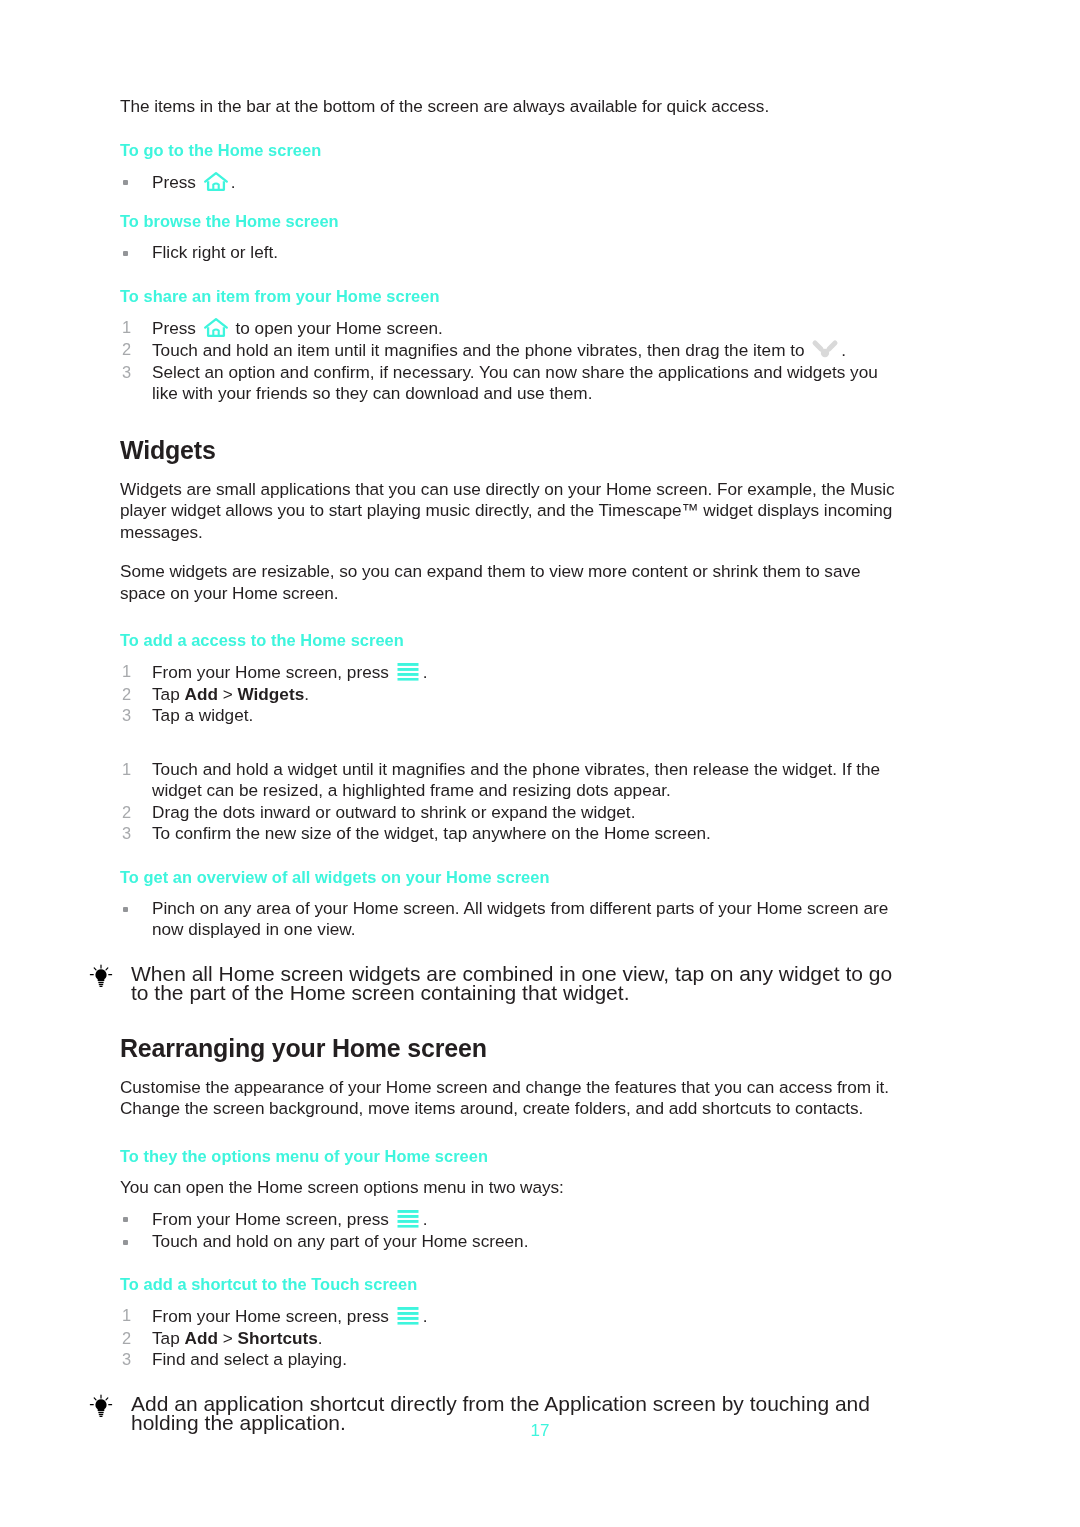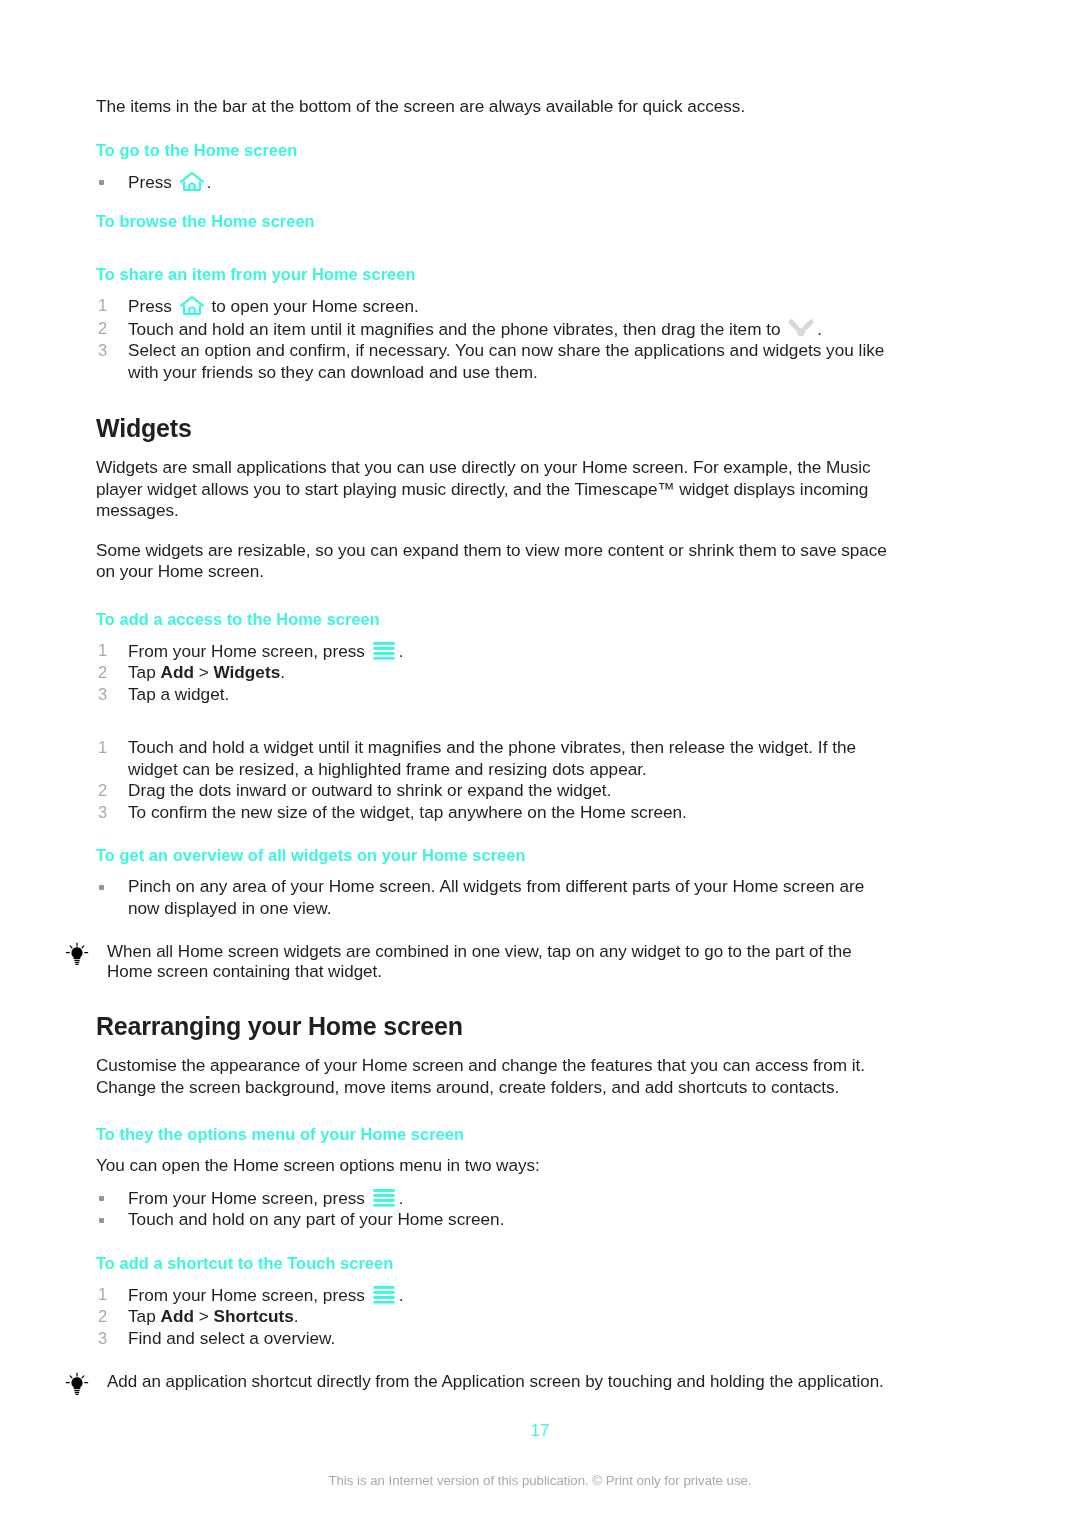--- a/index.html
+++ b/index.html
@@ -14,21 +14,21 @@
     color: #1a1a1a;
     position: relative;
     overflow: hidden;
   }
 
   .page {
     position: relative;
     width: 1080px;
     height: 1233px;
     box-sizing: border-box;
-    padding: 96px 185px 0 96px;
+    padding: 96px 185px 0 120px;
   }
 
   
   .body-para {
     font-size: 17.2px;
     line-height: 21.5px;
     color: #231f20;
     margin: 0 0 0 0;
     letter-spacing: -0.05px;
   }
@@ -105,21 +105,21 @@
     position: relative;
   }
   .icon-home { width: 26px; height: 21px; margin: 0 2px; }
   .icon-menu { width: 24px; height: 20px; margin: 0 3px 0 2px; vertical-align: -3px; }
   .icon-share { width: 28px; height: 20px; margin: 0 2px; vertical-align: -3px; }
 
   
   .tip {
     display: flex;
     align-items: flex-start;
-    font-size: 17px;
+    font-size: 21px;
     line-height: 19.5px;
     color: #231f20;
     margin-left: -31px;
   }
   .tip-icon {
     flex: 0 0 42px;
     width: 42px;
     padding-top: 1px;
     box-sizing: border-box;
   }
@@ -165,20 +165,26 @@
               <path d="M5.1 10.3 L5.1 18.8 L20.9 18.8 L20.9 10.3" fill="none" stroke="#3EF5DD" stroke-width="2.3" stroke-linejoin="round"></path>
               <path d="M10.3 18.8 L10.3 13.6 Q13 11.4 15.7 13.6 L15.7 18.8" fill="none" stroke="#3EF5DD" stroke-width="2.1" stroke-linejoin="round"></path>
             </svg></span><span>.</span></span>
     </li>
   </ul>
 
   <div class="spacer-18"></div>
 
   <h3 class="proc-heading">To browse the Home screen</h3>
   <div class="spacer-10"></div>
+  <ul class="steps">
+    <li class="step">
+      <span class="step-marker bullet"></span>
+      <span class="step-text">Flick right or left.</span>
+    </li>
+  </ul>
 
   <div class="spacer-22"></div>
 
   <h3 class="proc-heading">To share an item from your Home screen</h3>
   <div class="spacer-10"></div>
   <ol class="steps">
     <li class="step">
       <span class="step-marker">1</span>
       <span class="step-text"><span>Press </span><span class="icon-inline icon-home"><svg viewBox="0 0 26 21" width="26" height="21" xmlns="http://www.w3.org/2000/svg">
               <path d="M2.2 10.6 L13 2.1 L23.8 10.6" fill="none" stroke="#3EF5DD" stroke-width="2.3" stroke-linecap="round" stroke-linejoin="round"></path>
@@ -320,21 +326,21 @@
               <rect x="1.5" y="12" width="21" height="2.9" fill="#3EF5DD"></rect>
               <rect x="1.5" y="17" width="21" height="2.6" fill="#3EF5DD"></rect>
             </svg></span><span>.</span></span>
     </li>
     <li class="step">
       <span class="step-marker">2</span>
       <span class="step-text"><span>Tap </span><b>Add</b><span> &gt; </span><b>Shortcuts</b><span>.</span></span>
     </li>
     <li class="step">
       <span class="step-marker">3</span>
-      <span class="step-text">Find and select a overview.</span>
+      <span class="step-text">Find and select a playing.</span>
     </li>
   </ol>
 
   <div class="spacer-22"></div>
 
   <div class="tip">
     <span class="tip-icon">
       <svg viewBox="0 0 26 26" width="24" height="24" xmlns="http://www.w3.org/2000/svg">
         <path d="M13 1.2 L13 4.4" stroke="#000" stroke-width="1.3" stroke-linecap="round"></path>
         <path d="M5.6 4.2 L7.6 6.4" stroke="#000" stroke-width="1.3" stroke-linecap="round"></path>
@@ -344,15 +350,14 @@
         <path d="M13 5.6 a6 6 0 0 1 3.6 10.8 l0 2.0 l-7.2 0 l0 -2.0 A6 6 0 0 1 13 5.6 z" fill="#000"></path>
         <rect x="10.1" y="19.2" width="5.8" height="1.5" fill="#000"></rect>
         <rect x="10.6" y="21.4" width="4.8" height="1.5" fill="#000"></rect>
         <rect x="11.4" y="23.5" width="3.2" height="1.4" fill="#000"></rect>
       </svg>
     </span>
     <span class="tip-text">Add an application shortcut directly from the Application screen by touching and holding the application.</span>
   </div>
 
   <div class="page-number">17</div>
-  <div class="footer-note">This is an Internet version of this publication. © Print only for private use.</div>
 
 </div>
 
 </body></html>

